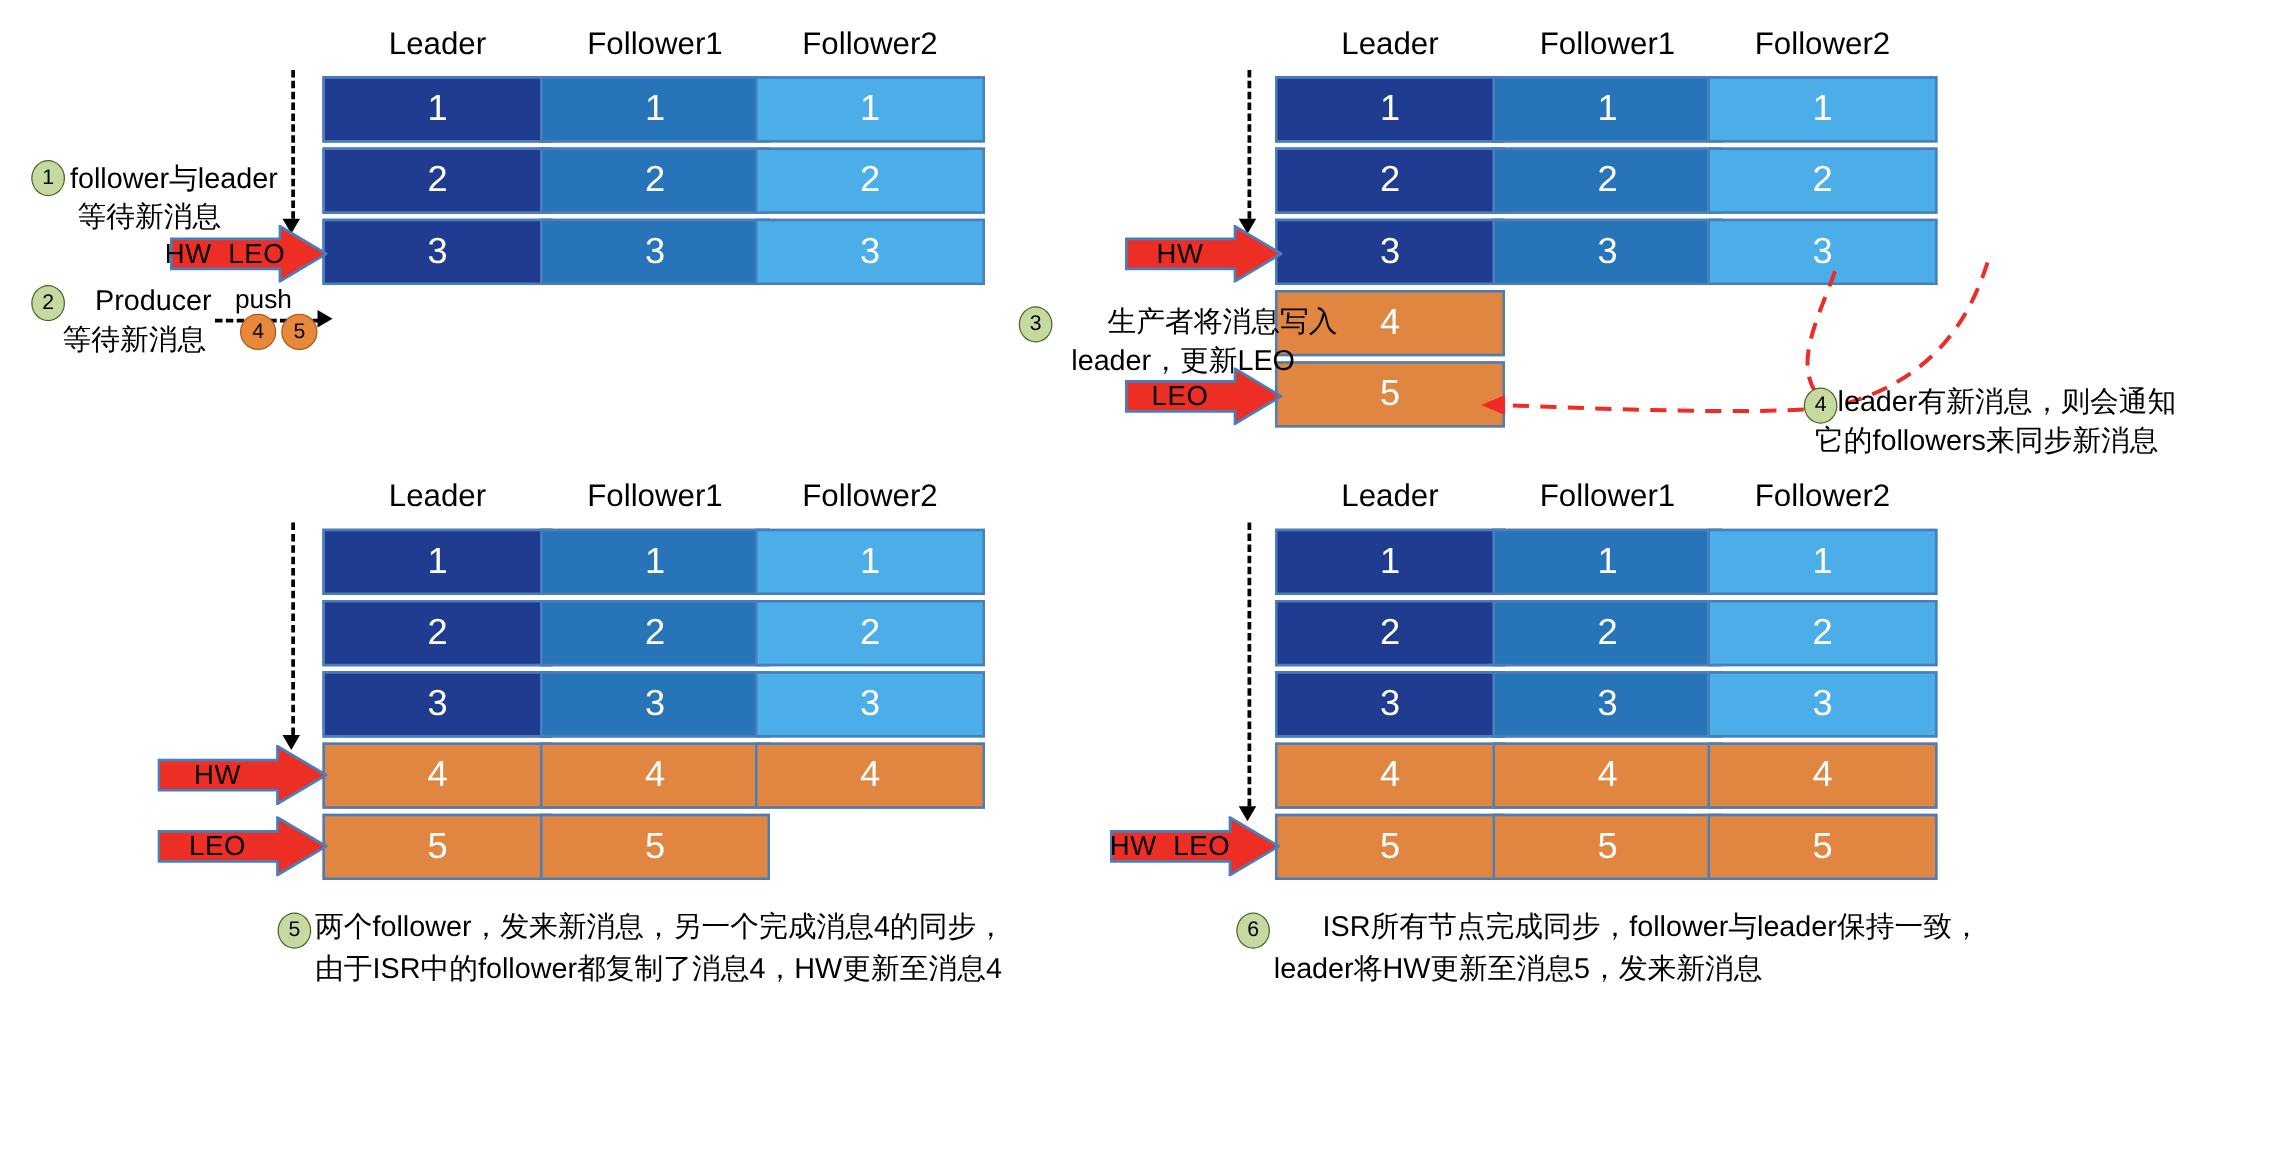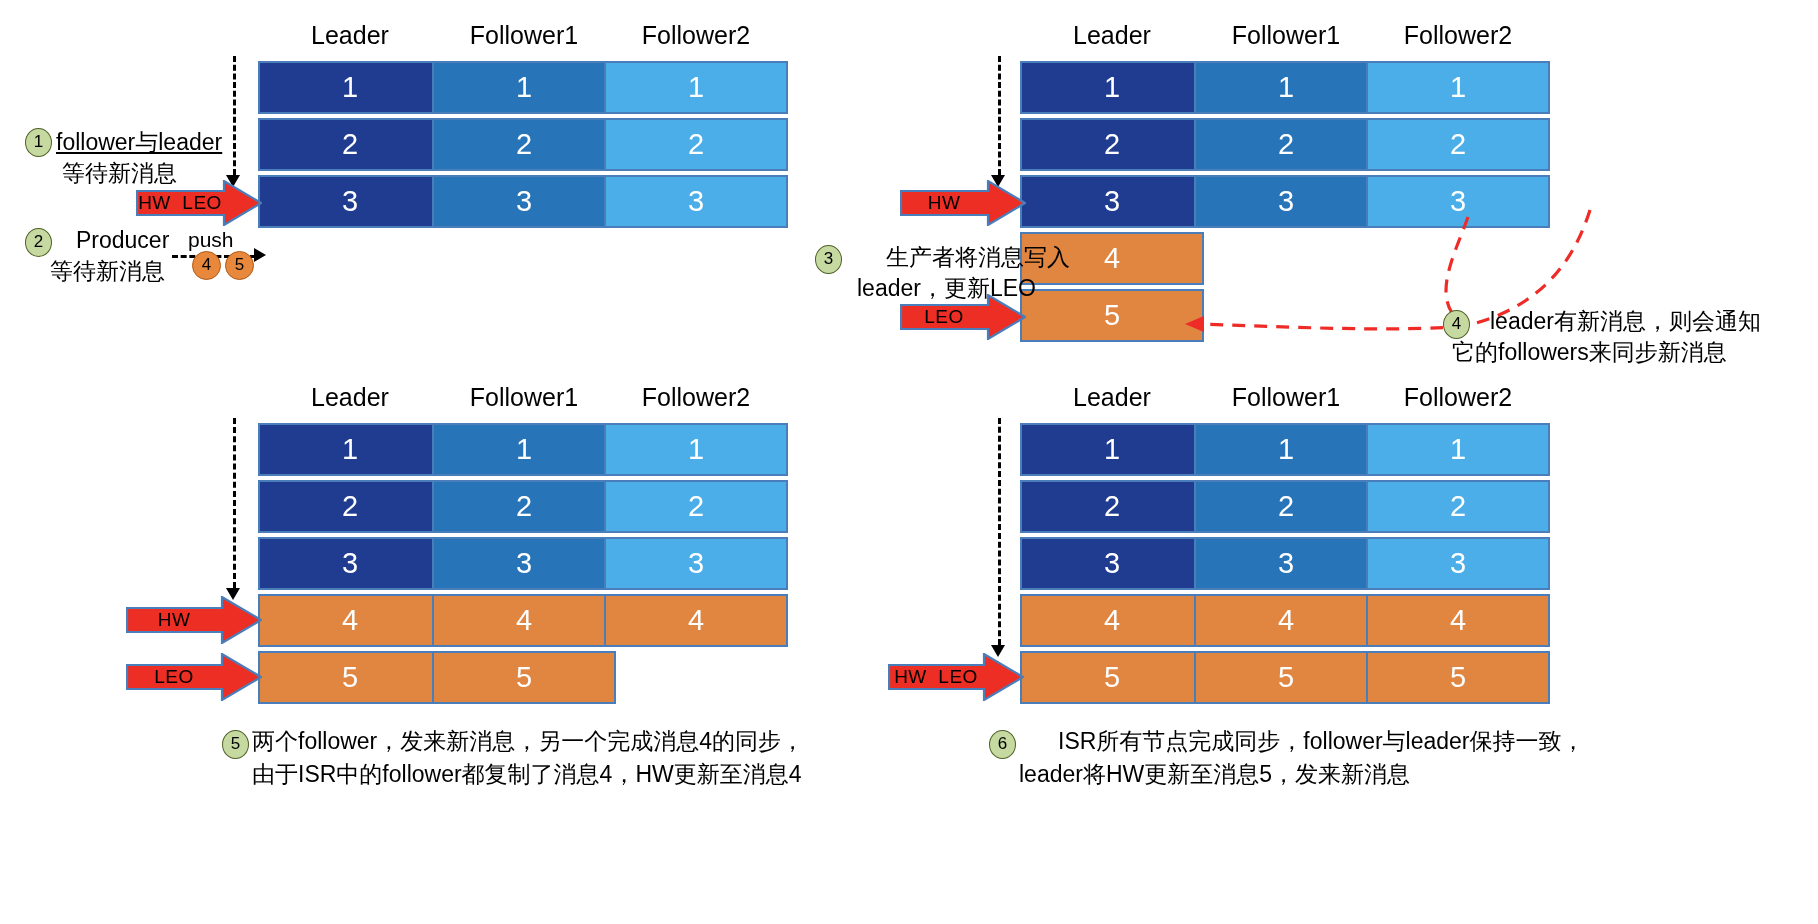--- a/index.html
+++ b/index.html
@@ -35,21 +35,21 @@
     border-left:7px solid transparent;border-right:7px solid transparent;
     border-top:12px solid #000;
   }
 
   
   .rarrow{position:absolute;height:38px;}
   .rarrow svg{display:block;}
   .rarrow .lab{
     position:absolute;top:0;left:0;height:38px;
     display:flex;align-items:center;justify-content:center;
-    font-size:19px;color:#000;white-space:pre;letter-spacing:.5px;
+    font-size:22px;color:#000;white-space:pre;letter-spacing:.5px;
   }
 
   
   .gnum{
     position:absolute;width:25px;height:27px;border-radius:50%;
     background:#C6D9A0;border:1.4px solid #4F6228;
     color:#000;font-size:17px;line-height:25px;text-align:center;
   }
 
   
@@ -104,21 +104,21 @@
     <div class="vdash-head" style="left:226px;top:175px;"></div>
 
     <div class="rarrow" style="left:136px;top:180px;width:126px;">
       <svg width="126" height="46" viewBox="0 0 126 46">
         <path d="M1,11 L88,11 L88,1 L125,23 L88,45 L88,35 L1,35 Z" fill="#ED2E24" stroke="#4A7EBB" stroke-width="2.2"></path>
       </svg>
       <div class="lab" style="width:88px;top:4px;">HW  LEO</div>
     </div>
 
     <div class="gnum" style="left:25px;top:128px;">1</div>
-    <div class="txt" style="left:56px;top:126px;text-decoration:underline;">follower与leader</div>
+    <div class="txt" style="left:56px;top:126px;">follower与leader</div>
     <div class="txt" style="left:62px;top:157px;">等待新消息</div>
 
     <div class="gnum" style="left:25px;top:228px;">2</div>
     <div class="txt" style="left:56px;top:224px;margin-left:20px;">Producer</div>
     <div class="txt" style="left:50px;top:255px;">等待新消息</div>
 
     <div class="txt small" style="left:188px;top:229px;">push</div>
     <div class="hdash" style="left:172px;top:255px;width:84px;"></div>
     <div class="hdash-head" style="left:254px;top:248px;"></div>
 
@@ -168,21 +168,21 @@
     <div class="txt" style="left:857px;top:272px;">leader，更新LEO</div>
 
     <svg class="curves" style="left:1180px;top:205px;" width="420" height="135">
       <path d="M410,5 C392,62 356,104 285,121" fill="none" stroke="#EE2B26" stroke-width="3.2" stroke-dasharray="13,9"></path>
       <path d="M288,12 C274,52 248,96 285,121" fill="none" stroke="#EE2B26" stroke-width="3.2" stroke-dasharray="13,9"></path>
       <path d="M285,121 C230,126 150,124 22,119" fill="none" stroke="#EE2B26" stroke-width="3.2" stroke-dasharray="13,9"></path>
       <path d="M5,119 L24,111 L24,127 Z" fill="#EE2B26"></path>
     </svg>
 
     <div class="gnum" style="left:1443px;top:310px;">4</div>
-    <div class="txt" style="left:1470px;top:305px;margin-left:20px;">leader有新消息，则会通知</div>
+    <div class="txt" style="left:1470px;top:305px;">leader有新消息，则会通知</div>
     <div class="txt" style="left:1452px;top:336px;">它的followers来同步新消息</div>
   </div>
 
   <div class="panel">
 
     <div class="col-title" style="left:258px;top:382px;">Leader</div>
     <div class="col-title" style="left:432px;top:382px;">Follower1</div>
     <div class="col-title" style="left:604px;top:382px;">Follower2</div>
 
     <div class="blk c-leader" style="left:258px;top:423px;">1</div>

